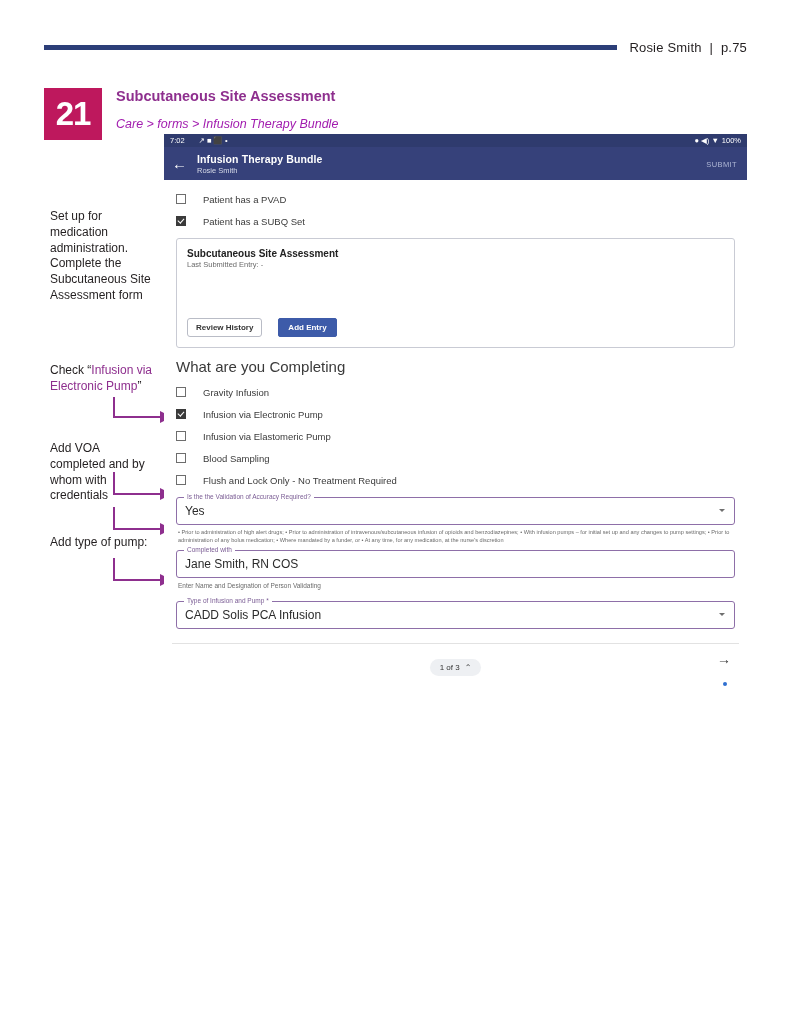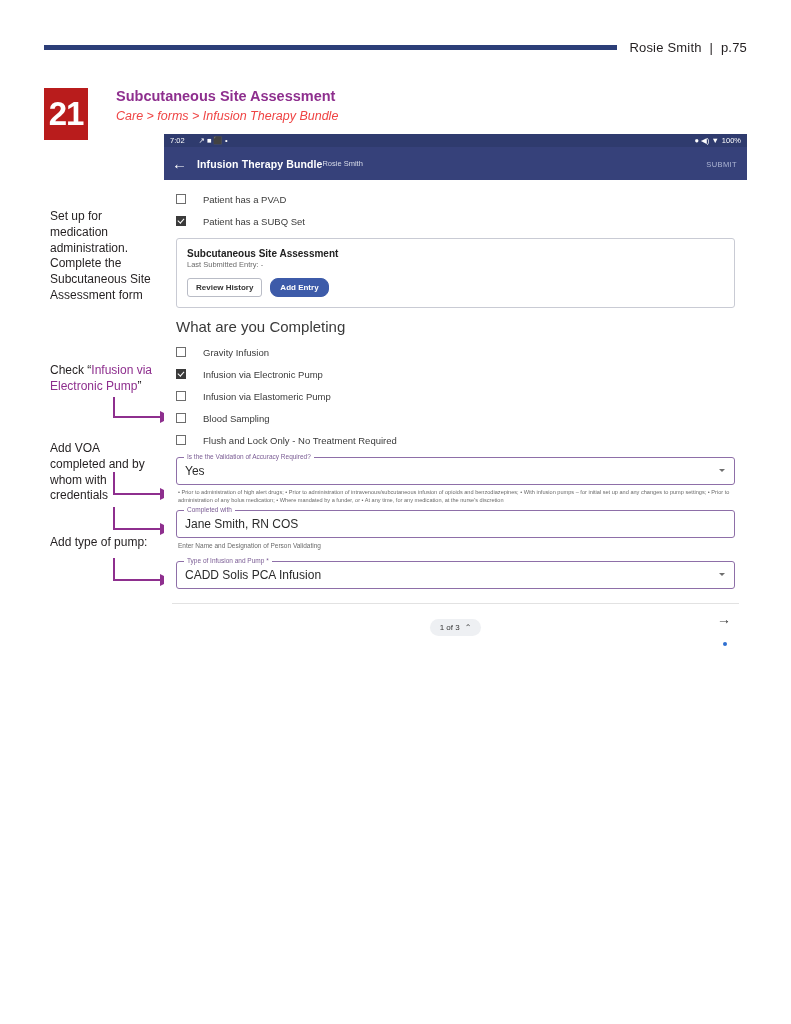--- a/index.html
+++ b/index.html
@@ -40,23 +40,23 @@
   .header-meta .sep {
     color: #231f20;
     margin: 0 4px;
   }
 
   
   .step-badge {
     position: absolute;
     top: 88px;
     left: 44px;
-    width: 44px;
+    width: 58px;
     height: 52px;
-    background: #b91c1c;
+    background: #be185d;
     color: #ffffff;
     font-size: 33px;
     font-weight: bold;
     display: flex;
     align-items: center;
     justify-content: center;
     letter-spacing: -1px;
   }
   .title-wrap {
     position: absolute;
@@ -66,22 +66,22 @@
   }
   .title-main {
     font-size: 14.5px;
     font-weight: bold;
     color: #8e2f8e;
     line-height: 1.2;
   }
   .title-sub {
     font-size: 12.5px;
     font-style: italic;
-    color: #ef4444;
-    margin-top: 4px;
+    color: #a21caf;
+    margin-top: 12px;
   }
 
   
   .anno {
     position: absolute;
     font-size: 12px;
     line-height: 1.32;
     color: #231f20;
     width: 108px;
   }
@@ -127,21 +127,21 @@
     align-items: center;
     padding: 0 8px;
     position: relative;
   }
   .back-arrow {
     font-size: 15px;
     color: #ffffff;
     margin-right: 10px;
     line-height: 1;
   }
-  .app-bar-titles { display: flex; flex-direction: row; justify-content: center; }
+  .app-bar-titles { display: flex; flex-direction: column; justify-content: center; }
   .app-bar-title { font-size: 10.5px; font-weight: bold; letter-spacing: .1px; }
   .app-bar-sub { font-size: 7.5px; color: #d7dbe8; margin-top: 1px; }
   .submit-btn {
     position: absolute;
     right: 10px;
     top: 50%;
     transform: translateY(-50%);
     font-size: 7.5px;
     color: #aeb6d4;
     letter-spacing: .4px;
@@ -199,40 +199,41 @@
     color: #222;
   }
   .card-sub {
     font-size: 7.5px;
     color: #6b6b6b;
     margin-top: 1px;
   }
   .card-buttons {
     margin-top: 9px;
     display: flex;
-    gap: 8px;
+    gap: 16px;
     align-items: flex-end;
   }
   .btn-outline {
     background: #ffffff;
     border: 1px solid #b9bcc6;
     border-radius: 3px;
     font-size: 8px;
     font-weight: bold;
     color: #333;
     padding: 4px 8px;
   }
   .btn-filled {
     background: #3d5ba9;
     border: 1px solid #3d5ba9;
-    border-radius: 8px;
+    border-radius: 2px;
     font-size: 8px;
     font-weight: bold;
     color: #ffffff;
     padding: 4px 9px;
+    margin-top: 40px;
   }
 
   .section-q {
     font-size: 15px;
     color: #3a3a3a;
     padding-left: 4px;
     margin: 10px 0 6px 0;
   }
 
   

